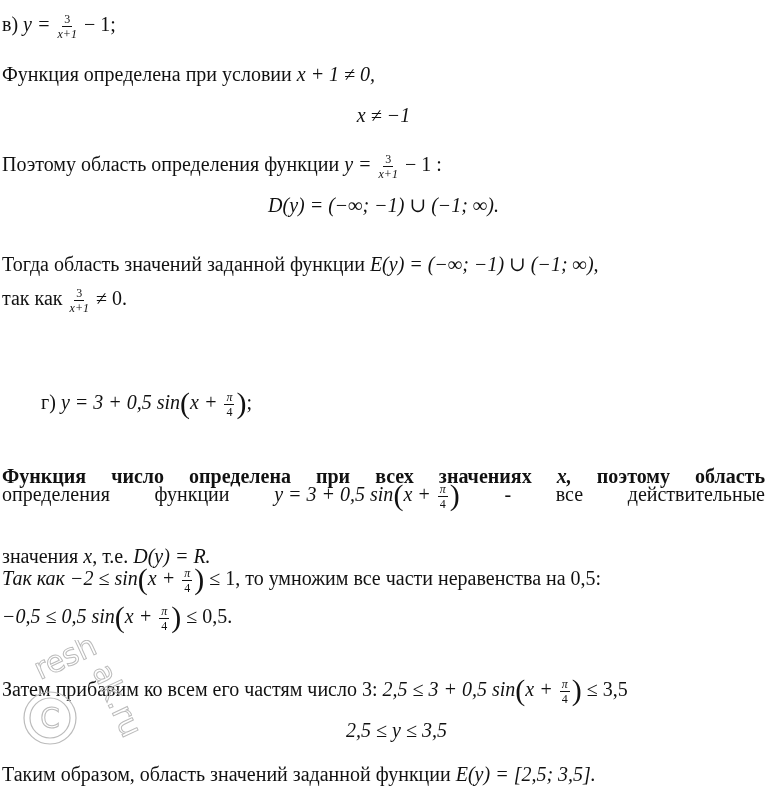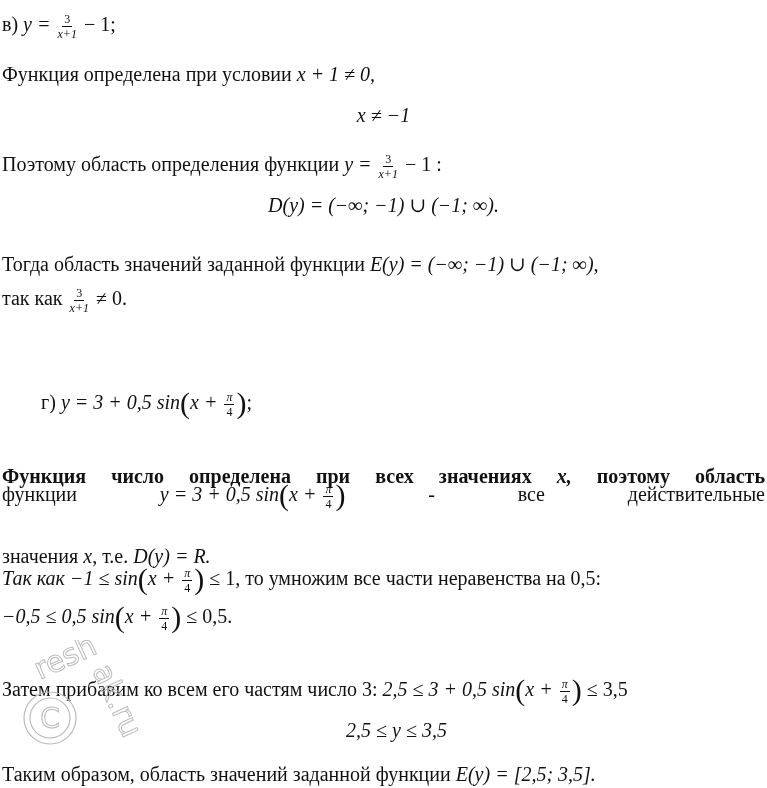--- a/index.html
+++ b/index.html
@@ -90,37 +90,38 @@
   <span>определена</span>
   <span>при</span>
   <span>всех</span>
   <span>значениях</span>
   <span class="m">x,</span>
   <span>поэтому</span>
   <span>область</span>
 </div>
 
 <div class="line justify" style="top:482px;">
+  <span>определения</span>
   <span>функции</span>
   <span><span class="m">y = 3 + 0,5 sin</span><span class="paren">(</span><span class="m">x +</span>
   <span class="frac">
         <span class="num m">π</span>
         <span class="den">4</span>
       </span><span class="paren">)</span></span>
   <span>-</span>
   <span>все</span>
   <span>действительные</span>
 </div>
 
 <div class="line" style="top:515px;margin-top:29px;">
   <span>значения </span><span class="m">x</span><span>, т.е. </span><span class="m">D(y) = R.</span>
 </div>
 
 <div class="line" style="top:566px;">
-  <span class="m">Так как −1 ≤ sin</span><span class="paren">(</span><span class="m">x +</span>
+  <span class="m">Так как −2 ≤ sin</span><span class="paren">(</span><span class="m">x +</span>
   <span class="frac">
       <span class="num m">π</span>
       <span class="den">4</span>
     </span><span class="paren">)</span>
   <span>≤ 1, то умножим все части неравенства на 0,5:</span>
 </div>
 
 <div class="line" style="top:604px;">
   <span class="m">−0,5 ≤ 0,5 sin</span><span class="paren">(</span><span class="m">x +</span>
   <span class="frac">

